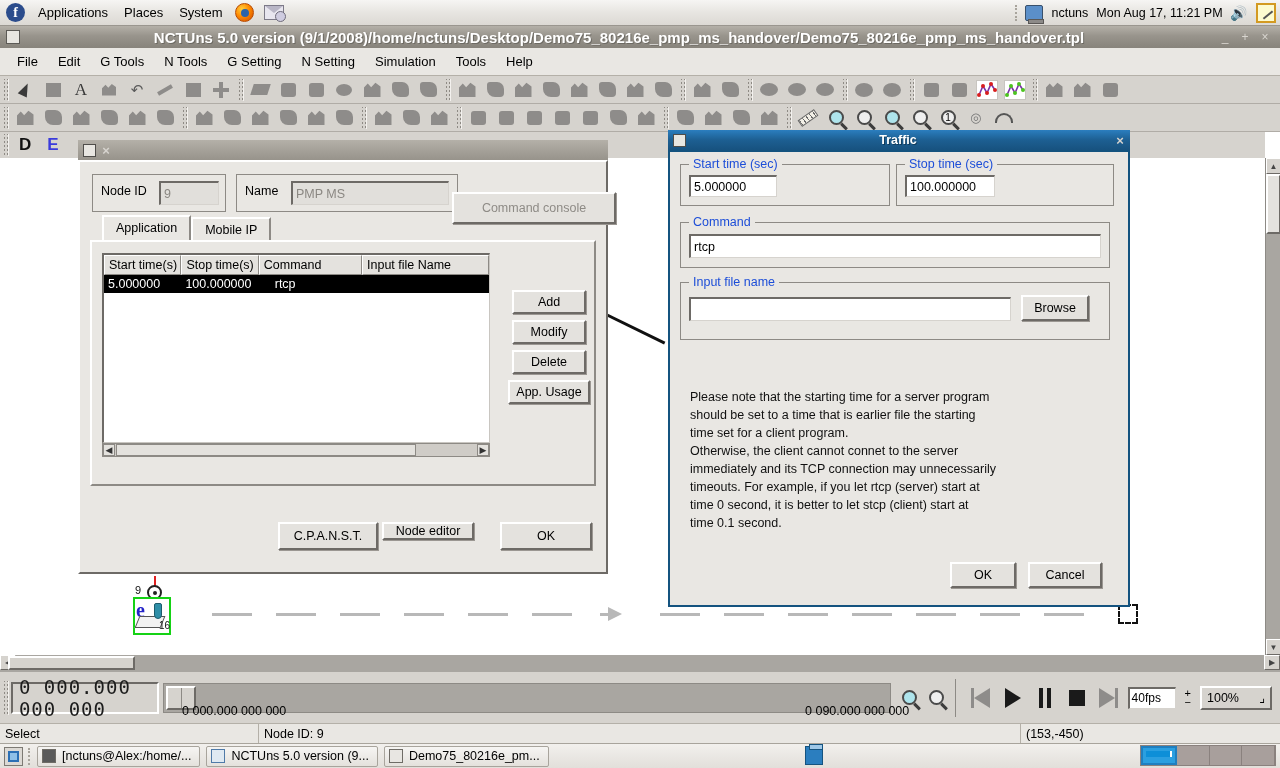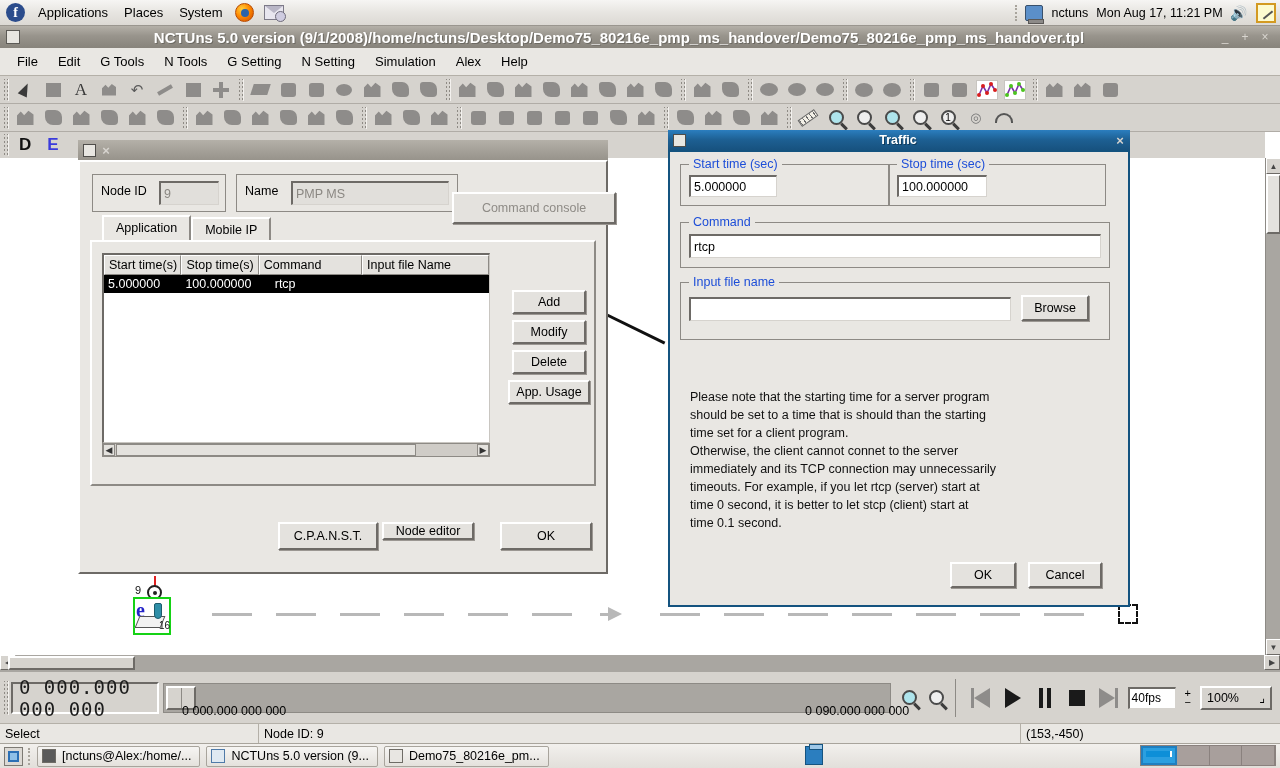--- a/index.html
+++ b/index.html
@@ -466,21 +466,21 @@
   </div>
 
   <div class="menubar">
     <div class="menu-item">File</div>
     <div class="menu-item">Edit</div>
     <div class="menu-item">G Tools</div>
     <div class="menu-item">N Tools</div>
     <div class="menu-item">G Setting</div>
     <div class="menu-item">N Setting</div>
     <div class="menu-item">Simulation</div>
-    <div class="menu-item">Alex</div>
+    <div class="menu-item">Tools</div>
     <div class="menu-item">Help</div>
   </div>
 
   <div class="toolbar" id="toolbar1">
     <div class="grip"></div>
     <div class="tbtn">
         <span class="arrowcur"></span>
       </div>
     <div class="tbtn">
         <span class="shape sq"></span>
@@ -833,39 +833,39 @@
       <div class="dlg-menubtn"></div>
       <div class="t">Traffic</div>
       <div class="dlg-close">×</div>
     </div>
     <div class="dlg-body">
 
       <div class="group" style="position:absolute;left:12px;top:34px;width:210px;height:42px">
         <span class="glabel">Start time (sec)</span>
         <div class="field" style="position:absolute;left:8px;top:10px;width:88px;height:22px">5.000000</div>
       </div>
-      <div class="group" style="position:absolute;left:220px;top:34px;width:218px;height:42px">
+      <div class="group" style="position:absolute;left:228px;top:34px;width:218px;height:42px">
         <span class="glabel">Stop time (sec)</span>
         <div class="field" style="position:absolute;left:8px;top:10px;width:90px;height:22px">100.000000</div>
       </div>
 
       <div class="group" style="position:absolute;left:12px;top:92px;width:430px;height:46px">
         <span class="glabel">Command</span>
         <div class="field" style="position:absolute;left:8px;top:11px;width:412px;height:24px">rtcp</div>
       </div>
 
       <div class="group" style="position:absolute;left:12px;top:152px;width:430px;height:58px">
         <span class="glabel">Input file name</span>
         <div class="field" style="position:absolute;left:8px;top:14px;width:322px;height:24px"></div>
         <div class="btn" style="position:absolute;left:340px;top:12px;width:68px;height:26px">Browse</div>
       </div>
 
       <div class="note" style="position:absolute;left:22px;top:258px;width:420px">
         <div>Please note that the starting time for a server program</div>
-        <div>should be set to a time that is should than the starting</div>
+        <div>should be set to a time that is earlier file the starting</div>
         <div>time set for a client program.</div>
         <div>Otherwise, the client cannot connet to the server</div>
         <div>immediately and its TCP connection may unnecessarily</div>
         <div>timeouts. For example, if you let rtcp (server) start at</div>
         <div>time 0 second, it is better to let stcp (client) start at</div>
         <div>time 0.1 second.</div>
       </div>
 
       <div class="btn" style="position:absolute;left:282px;top:432px;width:66px;height:26px">OK</div>
       <div class="btn" style="position:absolute;left:360px;top:432px;width:74px;height:26px">Cancel</div>

